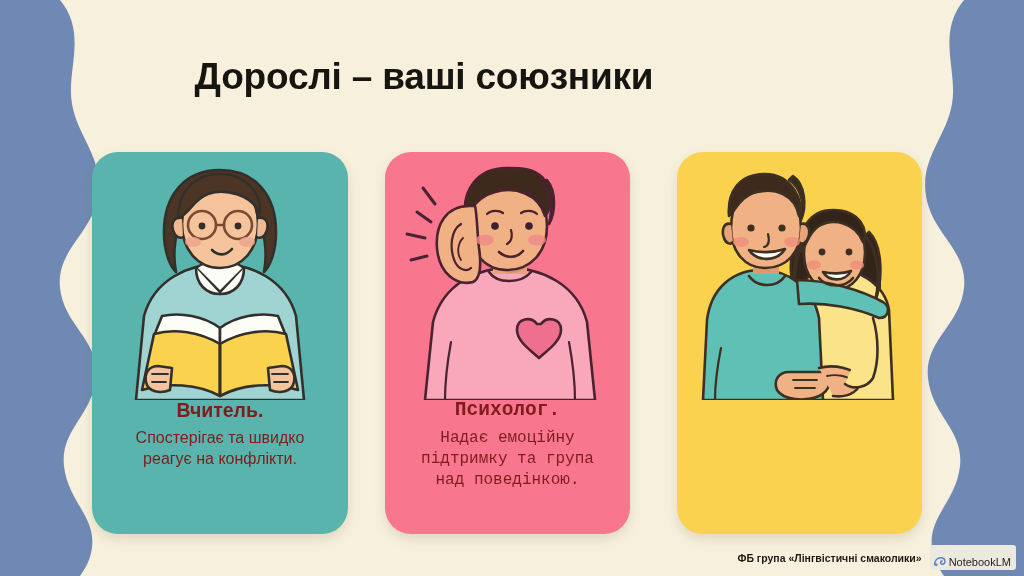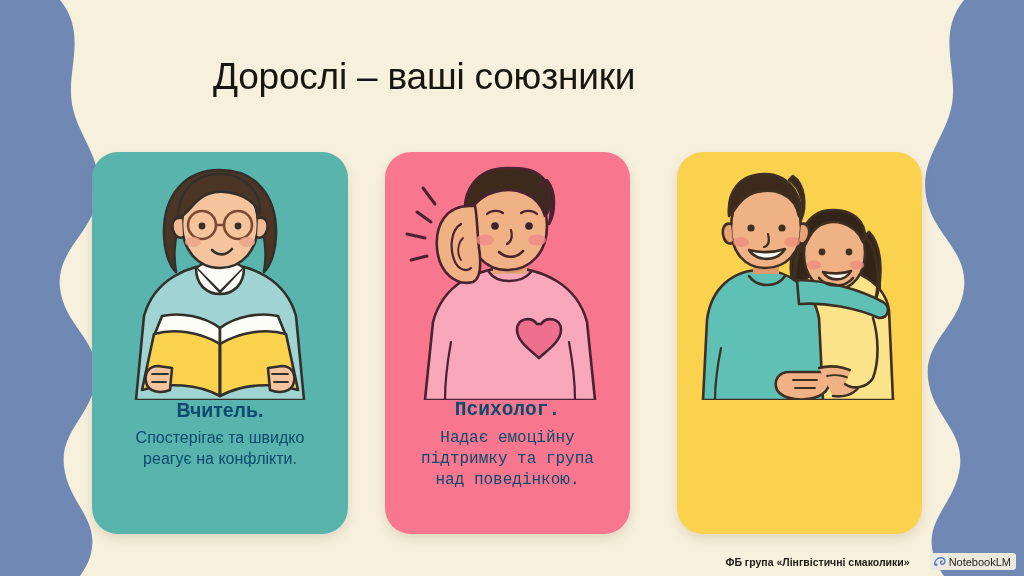--- a/index.html
+++ b/index.html
@@ -28,21 +28,21 @@
   .wave.right { right: 0; width: 130px; }
 
   
   #title {
     position: absolute;
     top: 56px;
     left: 0;
     width: 848px;
     text-align: center;
     font-size: 37px;
-    font-weight: normal;
+    font-weight: bold;
     color: #17150f;
     letter-spacing: -0.2px;
   }
 
   
   .card {
     position: absolute;
     top: 152px;
     height: 382px;
     border-radius: 26px;
@@ -61,56 +61,56 @@
     height: 248px;
   }
   .card-art svg { display: block; width: 100%; height: 100%; }
 
   .card-text {
     position: absolute;
     left: 8px;
     right: 8px;
     top: 248px;
     text-align: center;
-    color: #0c4a6e;
+    color: #7f1d1d;
   }
   .card-title {
     font-size: 19.5px;
     font-weight: bold;
     line-height: 1.1;
     margin-bottom: 7px;
   }
   .card-desc {
     font-size: 16px;
     line-height: 1.30;
     padding: 0 10px;
   }
 
   
   #footer {
     position: absolute;
     right: 8px;
     bottom: 6px;
     display: flex;
     align-items: center;
-    gap: 20px;
+    gap: 8px;
   }
   #footer-credit {
     font-size: 10.5px;
     font-weight: bold;
     color: #1d1a13;
     white-space: nowrap;
   }
   #nblm-badge {
     display: flex;
     align-items: center;
     gap: 3px;
     background: #eceade;
     border-radius: 3px;
-    padding: 2px 5px 2px 3px;
+    padding: 10px 5px 2px 3px;
   }
   #nblm-badge .lbl {
     font-size: 11px;
     color: #26241d;
     white-space: nowrap;
   }
 </style>
 </head>
 <body>
 

